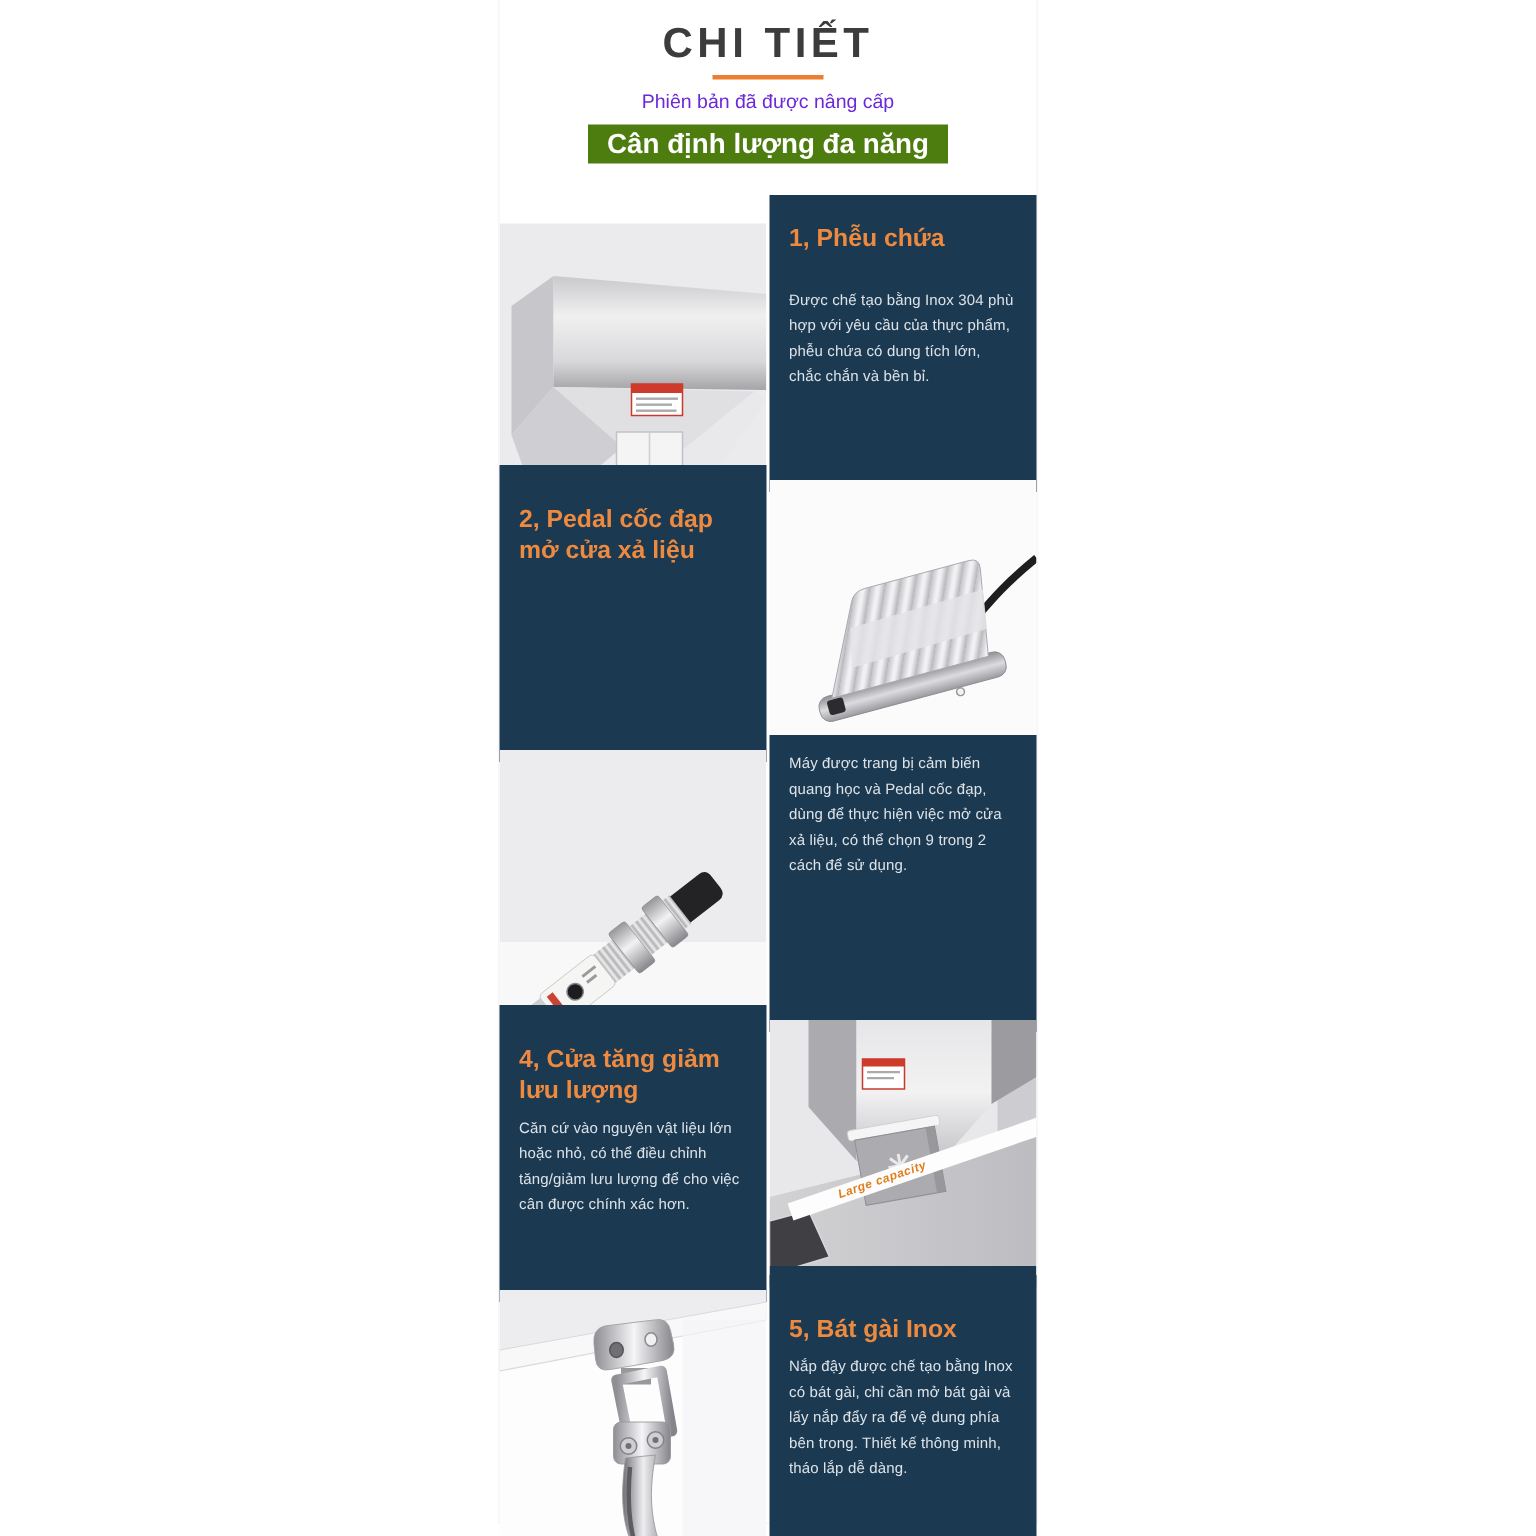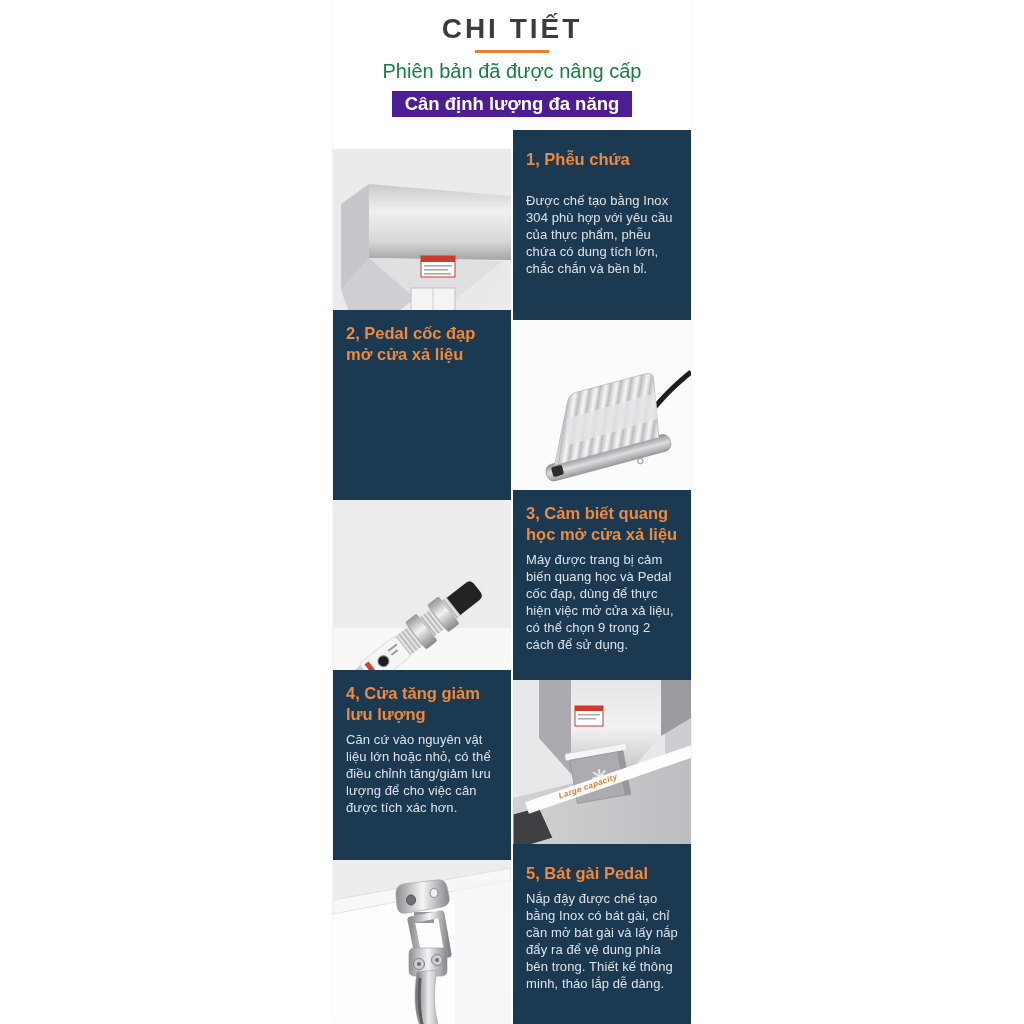--- a/index.html
+++ b/index.html
@@ -4,32 +4,32 @@
 <style>
   html,body{margin:0;padding:0;background:#fff;}
   .canvas{position:relative;width:1024px;height:1024px;margin:0 auto;background:#ffffff;
           font-family:"Liberation Sans",sans-serif;overflow:hidden;}
   .column{position:absolute;left:333px;top:0;width:358px;height:1015px;background:#ffffff;
           box-shadow:0 0 0 1px #f5f5f5;}
   
   .hdr{height:117px;text-align:center;}
   .hdr h1{margin:13px 0 0;font-size:28px;font-weight:bold;color:#3c3c3c;letter-spacing:3px;}
   .hdr-underline{width:74px;height:3px;background:#ED7D31;margin:5px auto 0;}
-  .hdr-sub{margin:7px 0 0;font-size:20px;color:#15803d;}
-  .badge{display:inline-block;margin-top:8px;background:#4c1d95;color:#ffffff;
+  .hdr-sub{margin:7px 0 0;font-size:13px;color:#6d28d9;}
+  .badge{display:inline-block;margin-top:8px;background:#4d7c0f;color:#ffffff;
          font-size:18.5px;font-weight:bold;padding:2px 13px;min-width:207px;}
   
   .rows{display:flex;flex-direction:column;gap:2px;}
   .row{display:flex;gap:2px;height:178px;}
   .half{width:178px;height:198px;position:relative;overflow:hidden;}
   .half svg{display:block;width:100%;height:100%;}
   .panel{background:#1b3950;color:#dde3e8;padding:11px 13px;box-sizing:border-box;}
-  .panel h2{margin:2px 0 6px;font-size:16.5px;line-height:21px;font-weight:bold;color:#ED8A3F;}
+  .panel h2{margin:15px 0 6px;font-size:16.5px;line-height:21px;font-weight:bold;color:#ED8A3F;}
   .panel.first h2{margin:8px 0 22px;}
-  .panel p{margin:0;font-size:13px;line-height:17px;letter-spacing:.1px;}
+  .panel p{margin:0;font-size:10px;line-height:17px;letter-spacing:.1px;}
   
   .strip{position:absolute;left:14px;top:132px;width:220px;height:12px;background:#fdfdfd;
          transform:rotate(-19deg);transform-origin:left center;
          font-size:8px;font-weight:bold;font-style:italic;color:#E07E1F;
          line-height:12px;padding-left:34px;box-sizing:border-box;letter-spacing:.4px;}
 </style>
 </head>
 <body>
 
 <div class="canvas">
@@ -144,29 +144,28 @@
               <rect x="41" y="7" width="11" height="2" fill="#9a9a9a"></rect>
               <rect x="41" y="12" width="8" height="2" fill="#9a9a9a"></rect>
               <rect x="56" y="1" width="64" height="24" fill="url(#thr2)"></rect>
               <rect x="72" y="-4" width="14" height="34" rx="2" fill="url(#nutg)" stroke="#8d8d91" stroke-width="0.5"></rect>
               <rect x="100" y="-4" width="14" height="34" rx="2" fill="url(#nutg)" stroke="#8d8d91" stroke-width="0.5"></rect>
               <path d="M120,2 h24 q6,0 6,6 v10 q0,6 -6,6 h-24 z" fill="#232325"></path>
             </g>
           </svg>
         </div>
         <div class="half panel">
-          <h2>3, Cảm biết quang học mở cửa xả liệu</h2>
           <p>Máy được trang bị cảm biến quang học và Pedal cốc đạp, dùng để thực hiện việc mở cửa xả liệu, có thể chọn 9 trong 2 cách để sử dụng.</p>
         </div>
       </div>
 
       <div class="row">
         <div class="half panel">
           <h2>4, Cửa tăng giảm lưu lượng</h2>
-          <p>Căn cứ vào nguyên vật liệu lớn hoặc nhỏ, có thể điều chỉnh tăng/giảm lưu lượng để cho việc cân được tích xác hơn.</p>
+          <p>Căn cứ vào nguyên vật liệu lớn hoặc nhỏ, có thể điều chỉnh tăng/giảm lưu lượng để cho việc cân được chính xác hơn.</p>
         </div>
         <div class="half">
           <svg viewBox="0 0 178 178">
             <defs>
               <linearGradient id="h4f" x1="0" y1="0" x2="0" y2="1">
                 <stop offset="0" stop-color="#e6e6e8"></stop>
                   <stop offset="0.45" stop-color="#f2f2f3"></stop>
                 <stop offset="1" stop-color="#b6b6bb"></stop>
               </linearGradient>
               <linearGradient id="pl4" x1="0" y1="0" x2="1" y2="0">
@@ -233,20 +232,20 @@
               <circle cx="86" cy="104" r="5.5" fill="#cfcfd3" stroke="#818186"></circle>
               <circle cx="86" cy="104" r="2" fill="#707076"></circle>
               <circle cx="104" cy="100" r="5.5" fill="#cfcfd3" stroke="#818186"></circle>
               <circle cx="104" cy="100" r="2" fill="#707076"></circle>
               <path d="M84,112 C80,140 82,162 93,177 L107,170 C100,150 100,132 104,110 Z" fill="url(#m5l)" stroke="#9a9a9f" stroke-width="0.6"></path>
               <path d="M93,177 C86,160 85,140 87,118" stroke="#5c5c61" stroke-width="3" fill="none"></path>
             </g>
           </svg>
         </div>
         <div class="half panel">
-          <h2>5, Bát gài Pedal</h2>
+          <h2>5, Bát gài Inox</h2>
           <p>Nắp đậy được chế tạo bằng Inox có bát gài, chỉ cần mở bát gài và lấy nắp đẩy ra để vệ dung phía bên trong. Thiết kế thông minh, tháo lắp dễ dàng.</p>
         </div>
       </div>
 
     </div>
   </div>
 </div>
 
 </body></html>

